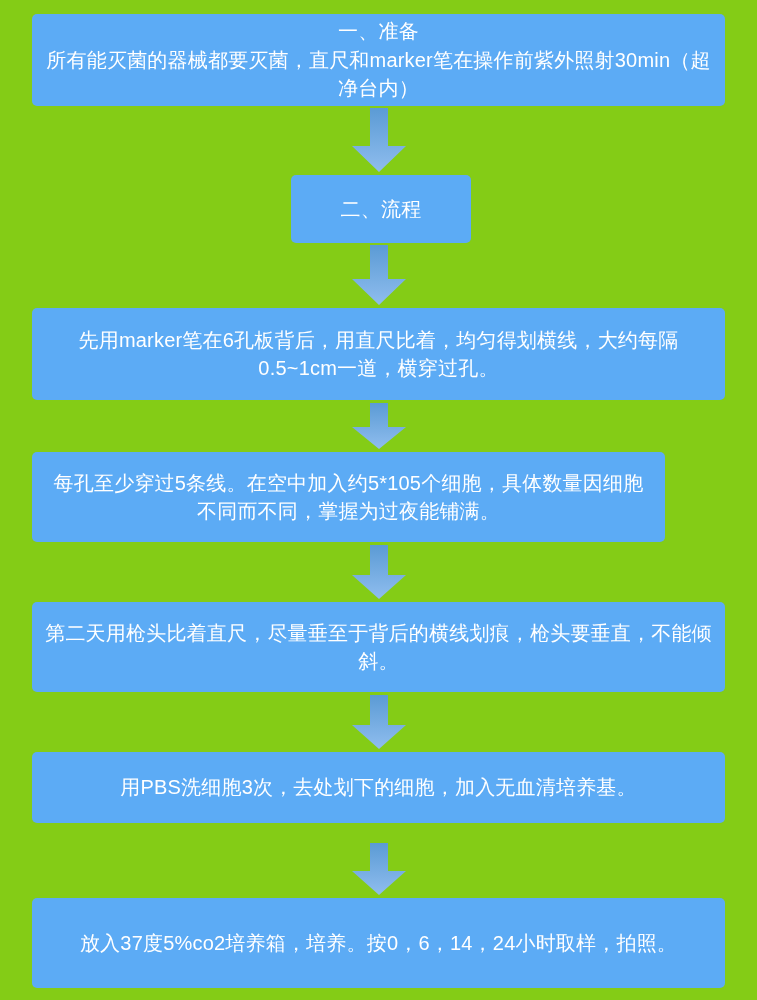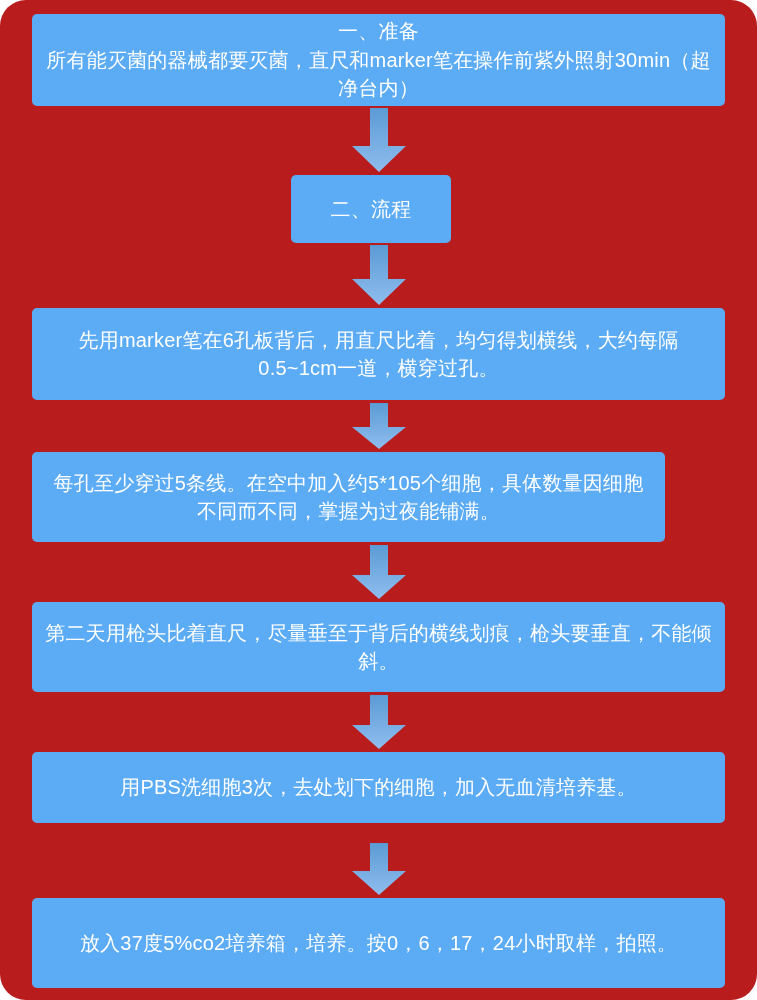--- a/index.html
+++ b/index.html
@@ -44,38 +44,38 @@
   }
   .arrow svg {
     display: block;
     width: 100%;
     height: 100%;
   }
 </style>
 </head>
 <body>
 
-<div id="flowchart" style="background: #b91c1c; border-radius: 26px;">
+<div id="flowchart" style="background: #84cc16;">
 
   <div class="node" id="node-prepare" style="left: 32px; top: 14px; width: 693px; height: 92px; background: rgb(92, 171, 245); color: rgb(255, 255, 255);">一、准备
 所有能灭菌的器械都要灭菌，直尺和marker笔在操作前紫外照射30min（超净台内）</div>
 
   <div class="arrow" id="arrow-1" style="left: 352px; top: 108px; width: 54px; height: 64px;">
     <svg viewBox="0 0 54 64" preserveAspectRatio="none" aria-hidden="true">
       <defs>
         <linearGradient id="ag1" x1="0" y1="0" x2="0" y2="1">
           <stop offset="0%" stop-color="#5b9bd5"></stop>
           <stop offset="100%" stop-color="#8fbdee"></stop>
         </linearGradient>
       </defs>
       <polygon points="18,0 36,0 36,38 54,38 27,64 0,38 18,38" fill="url(#ag1)"></polygon>
     </svg>
   </div>
 
-  <div class="node small" id="node-procedure" style="left: 291px; top: 175px; width: 160px; height: 68px; background: rgb(92, 171, 245); color: rgb(255, 255, 255);">二、流程</div>
+  <div class="node small" id="node-procedure" style="left: 291px; top: 175px; width: 180px; height: 68px; background: rgb(92, 171, 245); color: rgb(255, 255, 255);">二、流程</div>
 
   <div class="arrow" id="arrow-2" style="left: 352px; top: 245px; width: 54px; height: 60px;">
     <svg viewBox="0 0 54 60" preserveAspectRatio="none" aria-hidden="true">
       <defs>
         <linearGradient id="ag2" x1="0" y1="0" x2="0" y2="1">
           <stop offset="0%" stop-color="#5b9bd5"></stop>
           <stop offset="100%" stop-color="#8fbdee"></stop>
         </linearGradient>
       </defs>
       <polygon points="18,0 36,0 36,34 54,34 27,60 0,34 18,34" fill="url(#ag2)"></polygon>
@@ -131,15 +131,15 @@
       <defs>
         <linearGradient id="ag6" x1="0" y1="0" x2="0" y2="1">
           <stop offset="0%" stop-color="#5b9bd5"></stop>
           <stop offset="100%" stop-color="#8fbdee"></stop>
         </linearGradient>
       </defs>
       <polygon points="18,0 36,0 36,28 54,28 27,52 0,28 18,28" fill="url(#ag6)"></polygon>
     </svg>
   </div>
 
-  <div class="node" id="node-step5" style="left: 32px; top: 898px; width: 693px; height: 90px; background: rgb(92, 171, 245); color: rgb(255, 255, 255);">放入37度5%co2培养箱，培养。按0，6，17，24小时取样，拍照。</div>
+  <div class="node" id="node-step5" style="left: 32px; top: 898px; width: 693px; height: 90px; background: rgb(92, 171, 245); color: rgb(255, 255, 255);">放入37度5%co2培养箱，培养。按0，6，14，24小时取样，拍照。</div>
 
 </div>
 
 </body></html>

